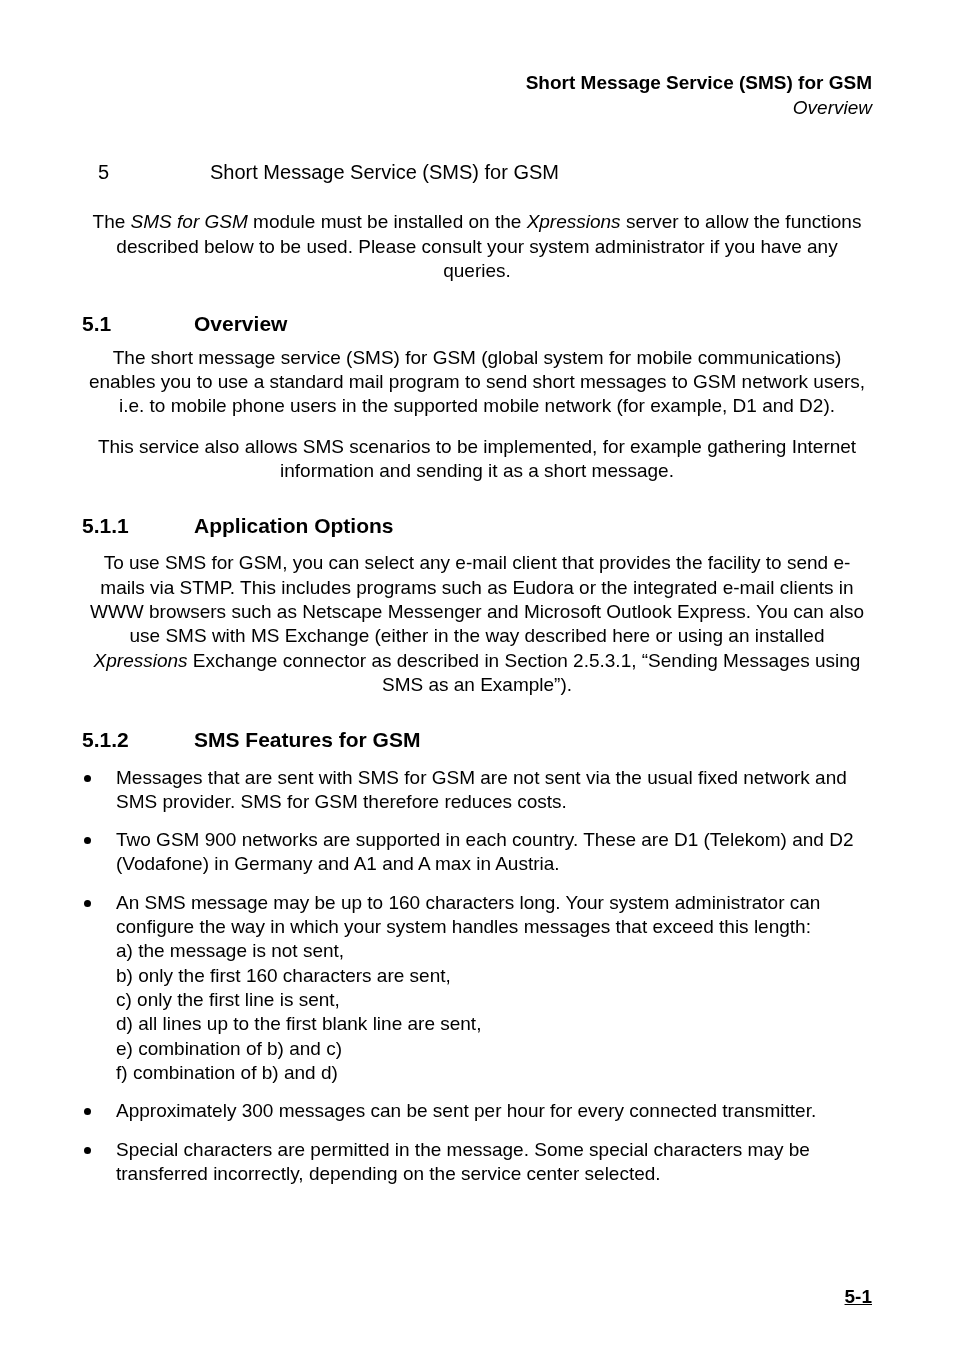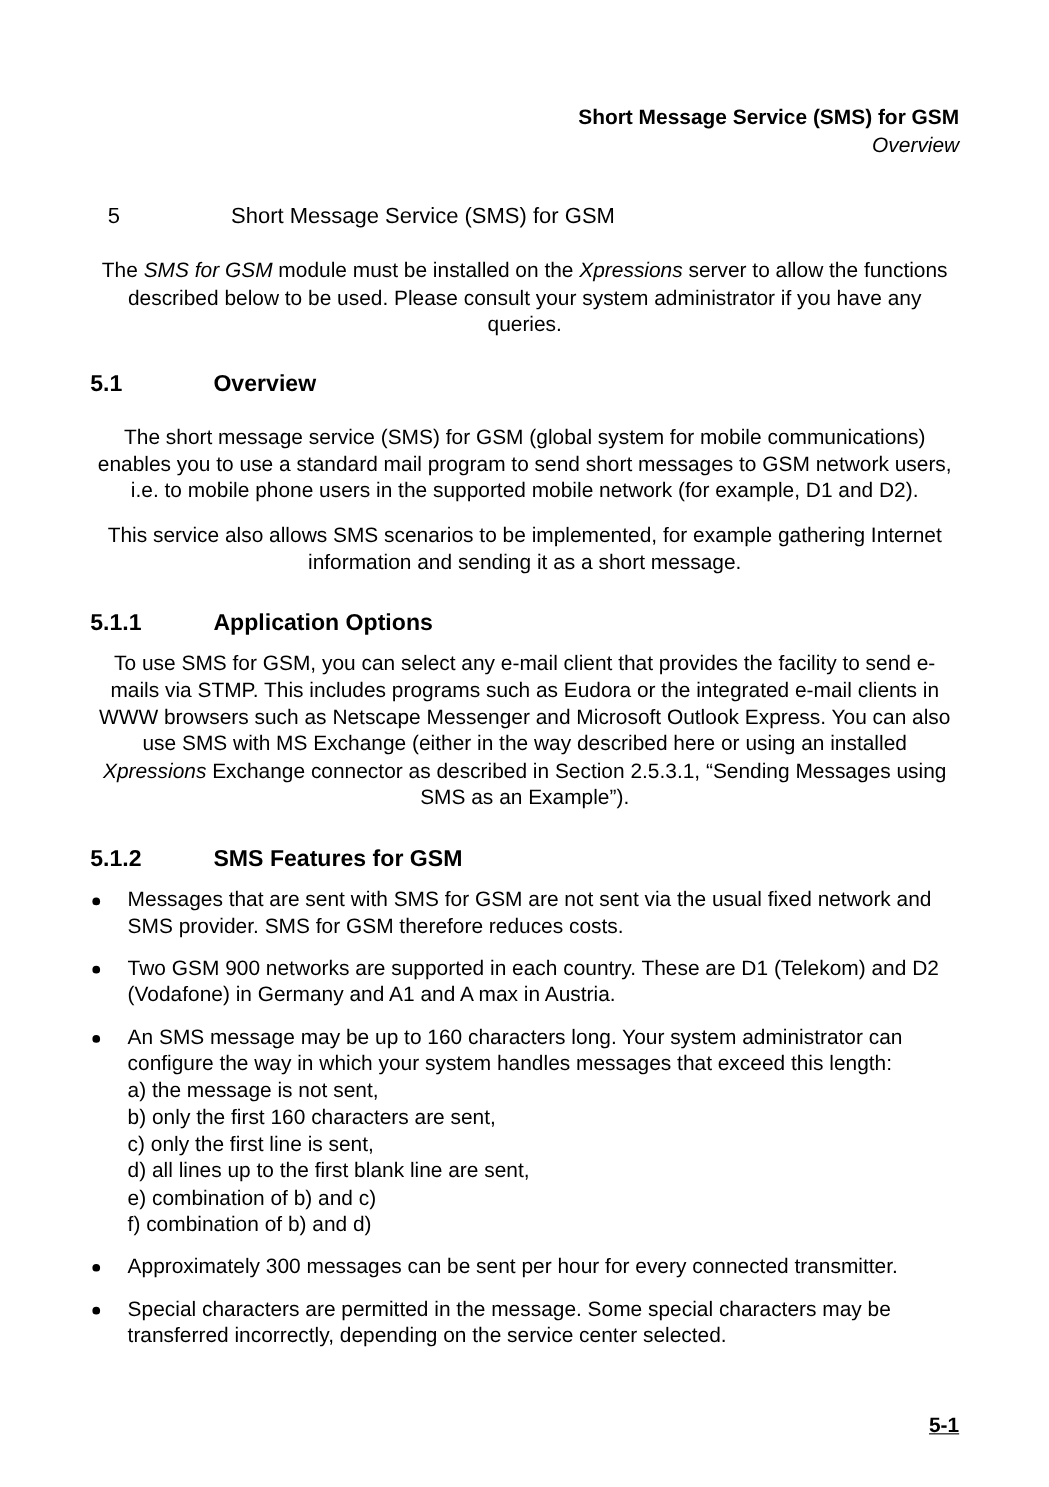--- a/index.html
+++ b/index.html
@@ -7,21 +7,21 @@
     margin: 0;
     padding: 0;
     width: 954px;
     background: #ffffff;
     font-family: Arial, Helvetica, sans-serif;
     color: #000000;
   }
   .page {
     width: 954px;
     min-height: 1352px;
-    padding: 96px 82px 40px 82px;
+    padding: 71px 82px 40px 82px;
     box-sizing: border-box;
     position: relative;
   }
   .running-head {
     text-align: right;
     margin-bottom: 40px;
   }
   .running-head .title {
     font-weight: bold;
     font-size: 19px;
@@ -38,21 +38,21 @@
     margin: 0 0 26px 16px;
     line-height: 1.2;
   }
   h1.chapter .num {
     display: inline-block;
     width: 112px;
   }
   h2.section {
     font-size: 21px;
     font-weight: bold;
-    margin: 28px 0 24px 0;
+    margin: 28px 0 8px 0;
     line-height: 1.25;
   }
   h2.section .num {
     display: inline-block;
     width: 112px;
   }
   h3.subsection {
     font-size: 21px;
     font-weight: bold;
     margin: 30px 0 12px 0;

